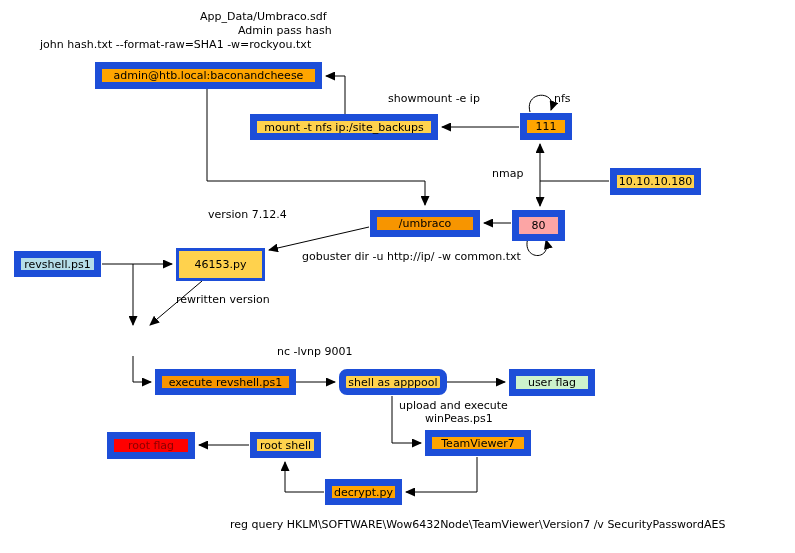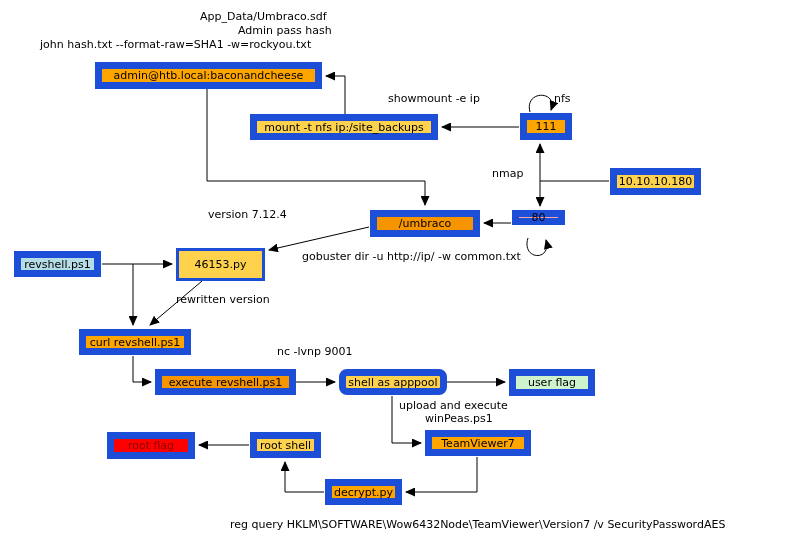--- a/index.html
+++ b/index.html
@@ -50,24 +50,23 @@
       <path d="M324,492 H285 V462" marker-end="url(#arw)"></path>
       <path d="M249,445 H199" marker-end="url(#arw)"></path>
     </g>
   </svg>
 
   <div class="node" style="left: 95px; top: 62px; width: 227px; height: 27px; background-color: rgb(255, 165, 0);">admin@htb.local:baconandcheese</div>
   <div class="node" style="left: 250px; top: 114px; width: 188px; height: 26px; background-color: rgb(255, 210, 77);">mount -t nfs ip:/site_backups</div>
   <div class="node" style="left: 520px; top: 113px; width: 52px; height: 27px; background-color: rgb(255, 165, 0);">111</div>
   <div class="node" style="left: 610px; top: 168px; width: 91px; height: 27px; background-color: rgb(255, 210, 77);">10.10.10.180</div>
   <div class="node" style="left: 370px; top: 210px; width: 110px; height: 27px; background-color: rgb(247, 149, 0);">/umbraco</div>
-  <div class="node" style="left: 512px; top: 210px; width: 53px; height: 15px; background-color: #fca5a5;">80</div>
+  <div class="node" style="left: 512px; top: 210px; width: 53px; height: 31px; background-color: #fca5a5;">80</div>
   <div class="node" style="left: 14px; top: 251px; width: 87px; height: 26px; background-color: rgb(181, 221, 232);">revshell.ps1</div>
   <div class="node bold" style="left: 176px; top: 248px; width: 89px; height: 33px; background-color: rgb(255, 210, 77);">46153.py</div>
-  <div class="node" style="left: 79px; top: 329px; width: 112px; height: 26px; background-color: rgb(255, 165, 0);">curl revshell.ps1</div>
   <div class="node" style="left: 155px; top: 369px; width: 141px; height: 26px; background-color: rgb(247, 149, 0);">execute revshell.ps1</div>
   <div class="node" style="left: 339px; top: 369px; width: 108px; height: 26px; background-color: rgb(255, 210, 77); border-radius: 8px;">shell as apppool</div>
   <div class="node" style="left: 509px; top: 369px; width: 86px; height: 27px; background-color: rgb(205, 242, 204);">user flag</div>
   <div class="node" style="left: 107px; top: 432px; width: 88px; height: 27px; background-color: rgb(255, 0, 0); color: rgb(139, 0, 0);">root flag</div>
   <div class="node" style="left: 250px; top: 432px; width: 71px; height: 26px; background-color: rgb(255, 210, 77);">root shell</div>
   <div class="node" style="left: 425px; top: 430px; width: 106px; height: 26px; background-color: rgb(255, 165, 0);">TeamViewer7</div>
   <div class="node" style="left: 325px; top: 479px; width: 77px; height: 26px; background-color: rgb(255, 165, 0);">decrypt.py</div>
 
   <div class="lbl" style="left:200px;top:10px">App_Data/Umbraco.sdf</div>
   <div class="lbl" style="left:238px;top:24px">Admin pass hash</div>

